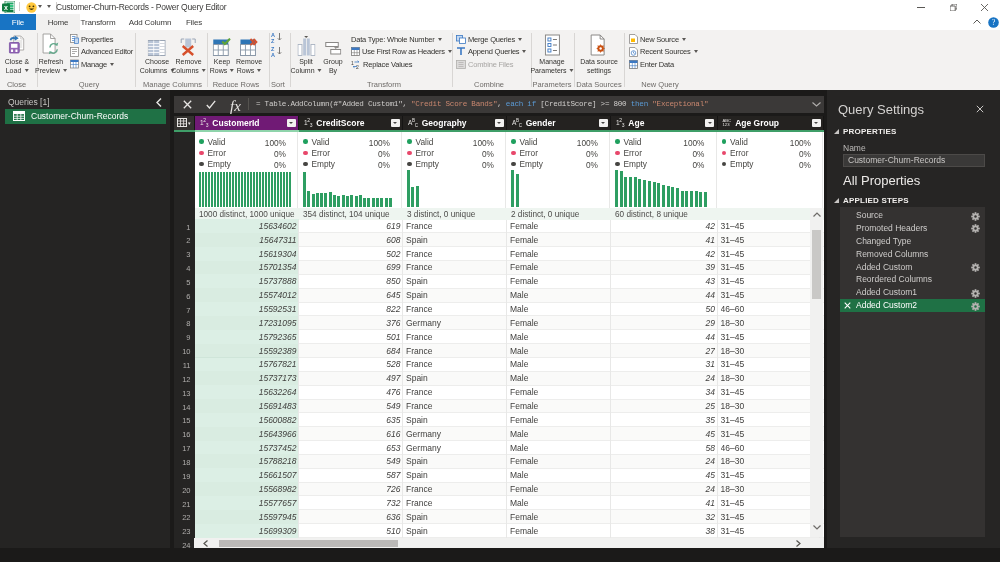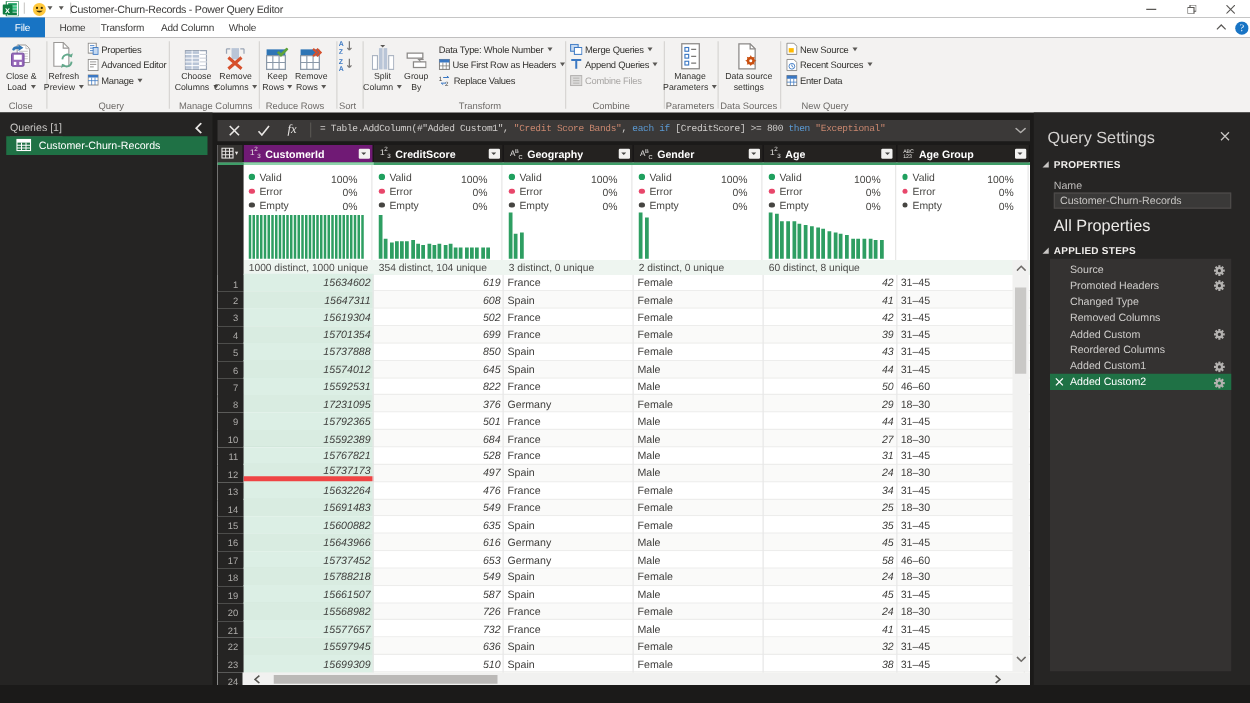--- a/index.html
+++ b/index.html
@@ -82,21 +82,21 @@
       </svg>
  <svg class="abs" style="left:981px;top:4px" width="7" height="7" viewBox="0 0 7 7">
         <path d="M0 0 L7 7 M7 0 L0 7" stroke="#5a5855" stroke-width="0.9"></path>
       </svg>
 </div>
 <div class="abs" id="tabs">
  <div class="tab" style="left:0;width:36px;background:#1874c4;color:#fff">File</div>
  <div class="tab" style="left:36px;width:44px;background:#f1f0ef">Home</div>
  <div class="tab" style="left:75px;width:46px">Transform</div>
  <div class="tab" style="left:121px;width:58px">Add Column</div>
- <div class="tab" style="left:177px;width:34px">Whole</div>
+ <div class="tab" style="left:177px;width:34px">Files</div>
  <svg class="abs" style="left:973px;top:5px" width="8" height="5" viewBox="0 0 8 5">
         <path d="M0.5 4.5 L4 1 L7.5 4.5" fill="none" stroke="#5a5855" stroke-width="1"></path>
       </svg>
  <svg class="abs" style="left:988px;top:2.5px" width="11" height="11" viewBox="0 0 11 11">
         <circle cx="5.5" cy="5.5" r="5.3" fill="#1874c4"></circle>
         <text x="5.5" y="8.2" font-size="8" fill="#fff" text-anchor="middle" font-family="Liberation Serif">?</text>
       </svg>
 </div>
 <div class="abs" id="ribbon">
 <div class="rsep" style="left:36.5px"></div>
@@ -355,21 +355,21 @@
   <span style="margin-left:6px;font-size:8.5px;color:#fff">Customer-Churn-Records</span>
  </div>
 </div>
 <div class="abs" id="fbar">
  <svg class="abs" style="left:9px;top:4px" width="9" height="9" viewBox="0 0 9 9">
         <path d="M0.8 0.8 L8.2 8.2 M8.2 0.8 L0.8 8.2" stroke="#e8e6e4" stroke-width="1.3"></path>
       </svg>
  <svg class="abs" style="left:32px;top:4px" width="10" height="9" viewBox="0 0 10 9">
         <path d="M0.8 5 L3.5 8 L9.2 0.8" fill="none" stroke="#e8e6e4" stroke-width="1.3"></path>
       </svg>
- <div class="abs" style="left:56px;top:2px;font-size:10px;font-style:italic;font-family:'Liberation Serif',serif;color:#e8e6e4"><i>f</i>x</div>
+ <div class="abs" style="left:56px;top:2px;font-size:15px;font-style:italic;font-family:'Liberation Serif',serif;color:#e8e6e4"><i>f</i>x</div>
  <div class="abs" style="left:74px;top:2px;width:1px;height:12px;background:#55534f"></div>
  <div id="ftext">= Table.AddColumn(#"Added Custom1", <span class="str">"Credit Score Bands"</span>, <span class="kw">each if</span> [CreditScore] &gt;= 800 <span class="kw">then</span> <span class="str">"Exceptional"</span></div>
  <svg class="abs" style="left:638px;top:6px" width="9" height="5" viewBox="0 0 9 5">
         <path d="M0.5 0.5 L4.5 4 L8.5 0.5" fill="none" stroke="#b0aeac" stroke-width="1.1"></path>
       </svg>
 </div>
 <div class="abs" id="grid">
 <div class="abs" style="left:0;top:0;width:650px;height:13.5px;background:#161514"></div>
 <div class="hcell" style="left:0;width:20px;background:#343230">
         <svg style="margin-left:3px" width="10" height="9" viewBox="0 0 10 9">
@@ -631,21 +631,21 @@
 <div class="gut">11</div>
 <div class="dcell num gcell" style="left:21px;width:104px;padding-right:2.5px;border-bottom:1px solid #cfe5d9;height:14.85px;top:-0.5px">15767821</div>
 <div class="dcell num" style="left:125px;width:101.5px">528</div>
 <div class="dcell" style="left:232px;width:100px">France</div>
 <div class="dcell" style="left:336px;width:100px">Male</div>
 <div class="dcell num" style="left:437px;width:104px">31</div>
 <div class="dcell" style="left:546.5px;width:100px">31–45</div>
 </div>
 <div class="drow alt" style="top:255.85px">
 <div class="gut">12</div>
-<div class="dcell num gcell" style="left:21px;width:104px;padding-right:2.5px;border-bottom:5px solid #ef4444;height:14.85px;top:-0.5px">15737173</div>
+<div class="dcell num gcell" style="left:21px;width:104px;padding-right:2.5px;border-bottom:1px solid #ef4444;height:14.85px;top:-0.5px">15737173</div>
 <div class="dcell num" style="left:125px;width:101.5px">497</div>
 <div class="dcell" style="left:232px;width:100px">Spain</div>
 <div class="dcell" style="left:336px;width:100px">Male</div>
 <div class="dcell num" style="left:437px;width:104px">24</div>
 <div class="dcell" style="left:546.5px;width:100px">18–30</div>
 </div>
 <div class="drow" style="top:269.7px">
 <div class="gut">13</div>
 <div class="dcell num gcell" style="left:21px;width:104px;padding-right:2.5px;border-bottom:1px solid #cfe5d9;height:14.85px;top:-0.5px">15632264</div>
 <div class="dcell num" style="left:125px;width:101.5px">476</div>

